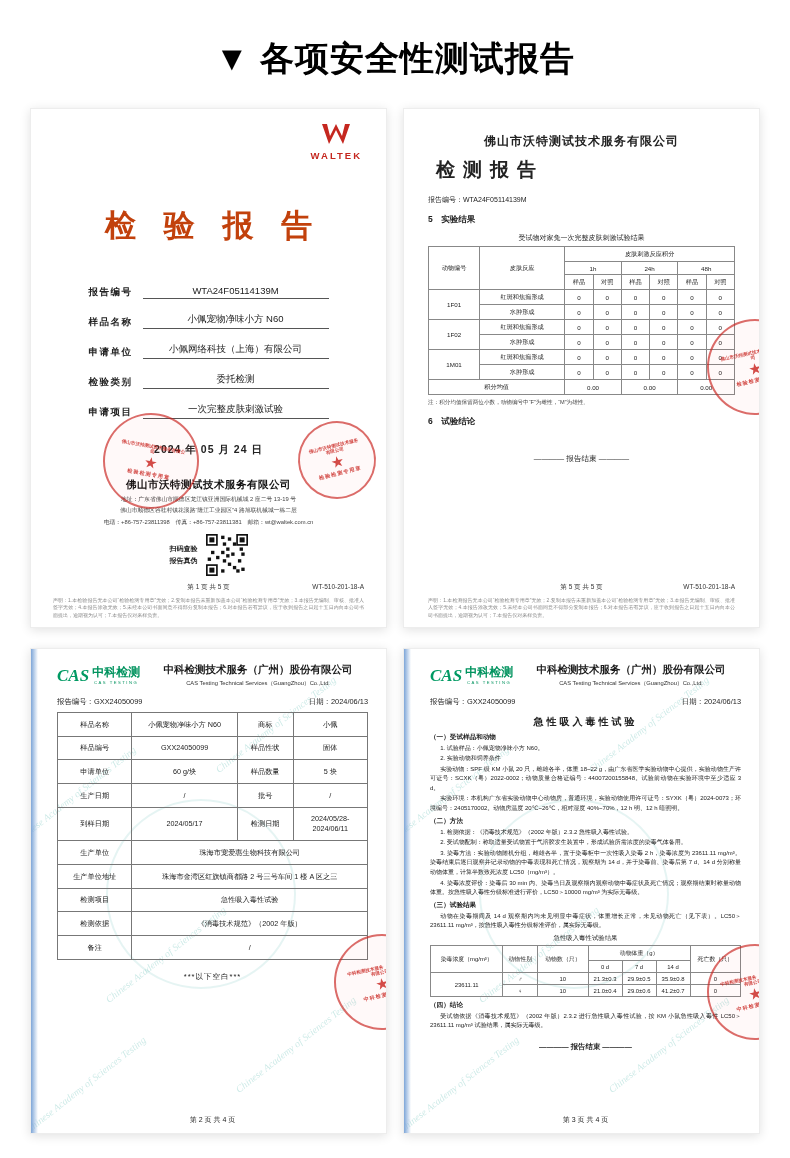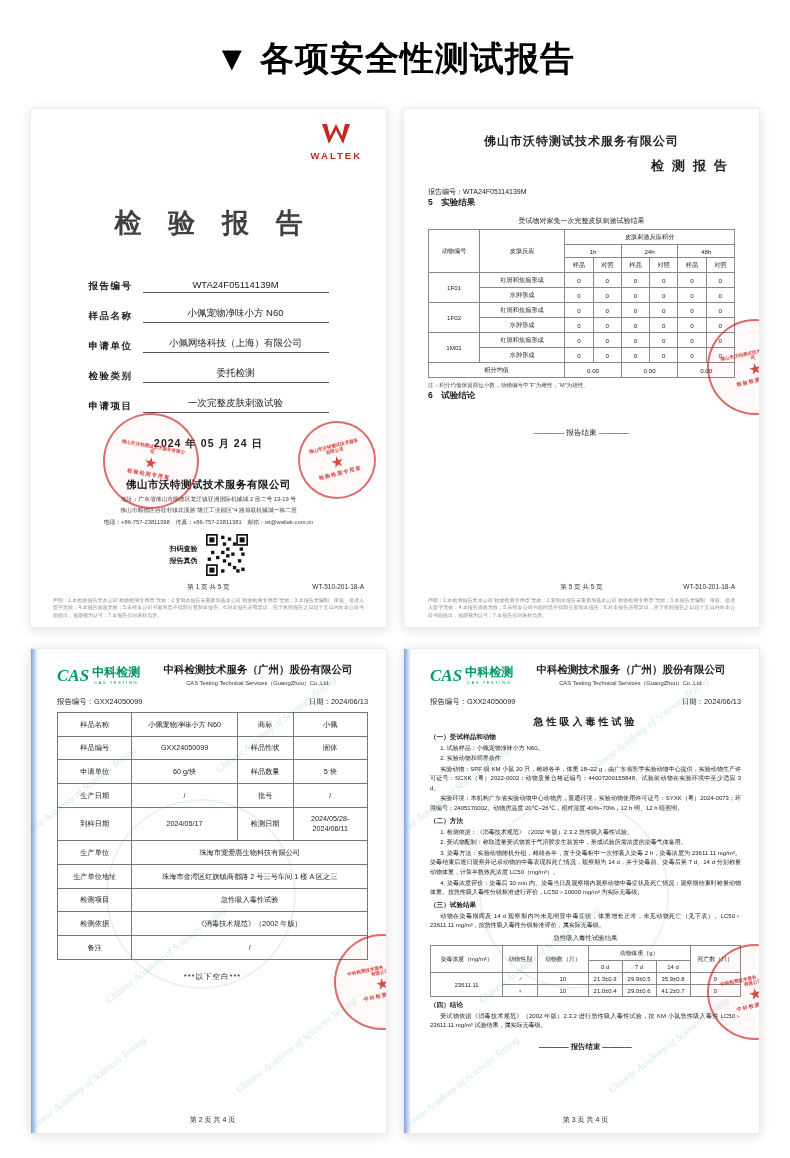--- a/index.html
+++ b/index.html
@@ -8,21 +8,21 @@
 .grid{display:grid;grid-template-columns:357px 357px;gap:20px 16px;justify-content:center;margin-top:26px}
 .doc{position:relative;background:#fff;border:1px solid #ededed;box-shadow:0 2px 10px rgba(0,0,0,.12);display:flex;flex-direction:column;overflow:hidden}
 .d1,.d2{height:520px}
 .d3,.d4{height:486px}
 .d1{padding:16px 22px 8px}
 .d2{padding:20px 24px 8px}
 .d3,.d4{padding:14px 18px 8px 26px}
 
 .wlogo{position:absolute;top:14px;right:24px;text-align:center}
 .wname{color:#c5271f;font-weight:700;font-size:9.5px;letter-spacing:2px;margin-top:1px}
-.r1t{margin-top:80px;text-align:center;font-family:"Liberation Serif","DejaVu Serif",serif;font-size:27px;font-weight:700;letter-spacing:10px;text-indent:10px;color:#404040}
+.r1t{margin-top:80px;text-align:center;font-family:"Liberation Serif","DejaVu Serif",serif;font-size:31px;font-weight:700;letter-spacing:10px;text-indent:10px;color:#c2410c}
 .r1f{width:240px;margin:38px auto 0}
 .r1row{display:flex;align-items:flex-end;margin-bottom:14px;font-size:9.5px}
 .r1lab{font-weight:700;letter-spacing:1.5px;margin-right:10px;white-space:nowrap}
 .r1val{flex:1;border-bottom:1px solid #555;text-align:center;padding-bottom:2px;min-height:12px}
 .r1date{text-align:center;font-size:10.5px;font-weight:700;margin-top:10px;letter-spacing:1px}
 .r1bot{margin-top:auto;text-align:center}
 .r1co{font-size:10.5px;font-weight:700;letter-spacing:.5px;color:#111}
 .r1ad{font-size:5.8px;color:#444;margin-top:2.5px}
 .qrrow{display:flex;justify-content:center;align-items:center;gap:8px;margin-top:7px}
 .qrcap{font-size:7px;font-weight:700;line-height:1.6;text-align:right}
@@ -35,23 +35,23 @@
 .stamp .st{font-size:15px;line-height:1.1}
 .stamp .sx{font-size:5.2px;letter-spacing:1px;font-weight:700}
 .sp1{width:78px;height:78px;right:10px;top:312px;transform:rotate(-14deg)}
 .sp2{width:96px;height:96px;left:72px;bottom:118px;transform:rotate(10deg)}
 .sp-edge{width:96px;height:96px;right:-44px;transform:rotate(-12deg)}
 .d2 .sp-edge{top:210px}
 .d3 .sp-edge{top:285px}
 .d4 .sp-edge{top:295px}
 
 .r2co{text-align:center;font-size:12px;font-weight:700;letter-spacing:1px;margin-top:4px}
-.r2t{text-align:right;font-size:13px;font-weight:700;letter-spacing:8px;text-indent:8px;margin-top:7px}
+.r2t{text-align:left;font-size:19px;font-weight:700;letter-spacing:8px;text-indent:8px;margin-top:7px}
 .r2no{font-size:7px;margin-top:12px}
-.sec{font-size:8.5px;font-weight:700;}
+.sec{font-size:8.5px;font-weight:700;margin-top:9px}
 .ttitle{text-align:center;font-size:7px;margin:7px 0 3px}
 .tb{width:100%;border-collapse:collapse;font-size:6.2px}
 .tb th,.tb td{border:1px solid #888;padding:2.5px 1px;text-align:center;font-weight:400;color:#222}
 .r2note{font-size:5.6px;color:#444;margin-top:4px}
 .r2con{font-size:7.6px;line-height:1.7;margin-top:7px;text-indent:1.8em}
 .endmark{text-align:center;font-size:7.6px;margin-top:26px;color:#222}
 
 .chead{display:flex;align-items:center;gap:8px;position:relative;z-index:2}
 .clogo{display:flex;align-items:center;gap:3px}
 .cmark{font-family:"Liberation Serif","DejaVu Serif",serif;font-style:italic;font-weight:700;font-size:17px;color:#009a63;line-height:1}

